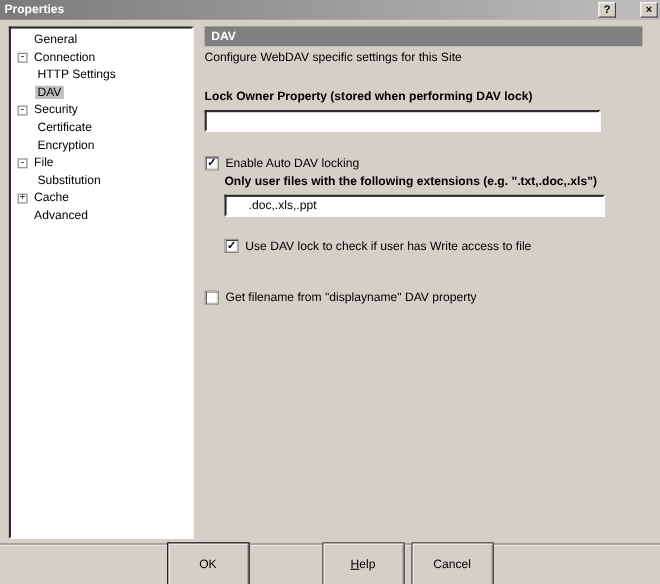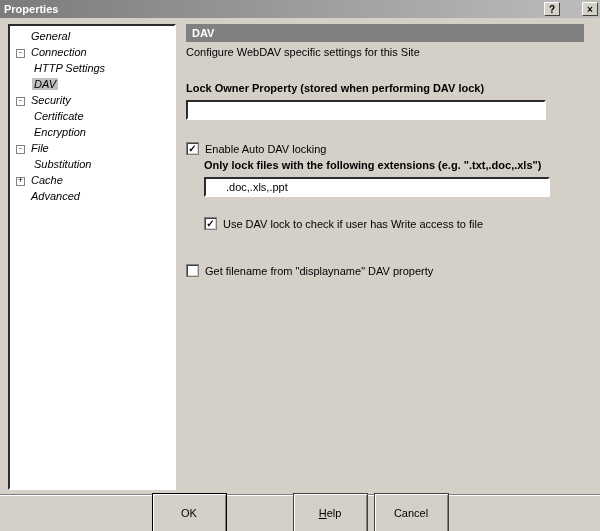--- a/index.html
+++ b/index.html
@@ -41,21 +41,21 @@
   .tree {
     width: 168px; height: 466px;
     background: #fff;
     border: 2px inset #fff;
     border-top-color: #808080; border-left-color: #808080;
     overflow: auto;
     padding: 2px 2px;
   }
   .tree ul { list-style: none; margin: 0; padding: 0 0 0 0; }
   .tree > ul > li { padding-left: 4px; }
-  .tree li { line-height: 16px; white-space: nowrap; font-style: italic; }
+  .tree li { line-height: 16px; white-space: nowrap; }
   .tree li ul { padding-left: 16px; }
   .exp {
     display: inline-block; width: 9px; height: 9px;
     border: 1px solid #808080; background: #fff;
     text-align: center; line-height: 7px; font-size: 9px;
     margin-right: 4px; vertical-align: middle;
     font-family: "Courier New", monospace;
   }
   .noexp { display:inline-block; width: 13px; }
   .tree-label { padding: 0 2px; }
@@ -167,21 +167,21 @@
     <input class="input" type="text" value="" style="">
 
     <div class="checkbox-row spaceL">
       <span class="chk">
           <span class="mark">✓</span>
         </span>
       <span>Enable Auto DAV locking</span>
     </div>
 
     <div class="indent1">
-      <div class="fld-label">Only lock files with the following extensions (e.g. ".txt,.doc,.xls")</div>
+      <div class="fld-label">Only user files with the following extensions (e.g. ".txt,.doc,.xls")</div>
       <input class="input" style="width: 346px;" type="text" value=".doc,.xls,.ppt">
 
       <div class="checkbox-row" style="margin-top:20px">
         <span class="chk">
             <span class="mark">✓</span>
           </span>
         <span>Use DAV lock to check if user has Write access to file</span>
       </div>
     </div>
 

